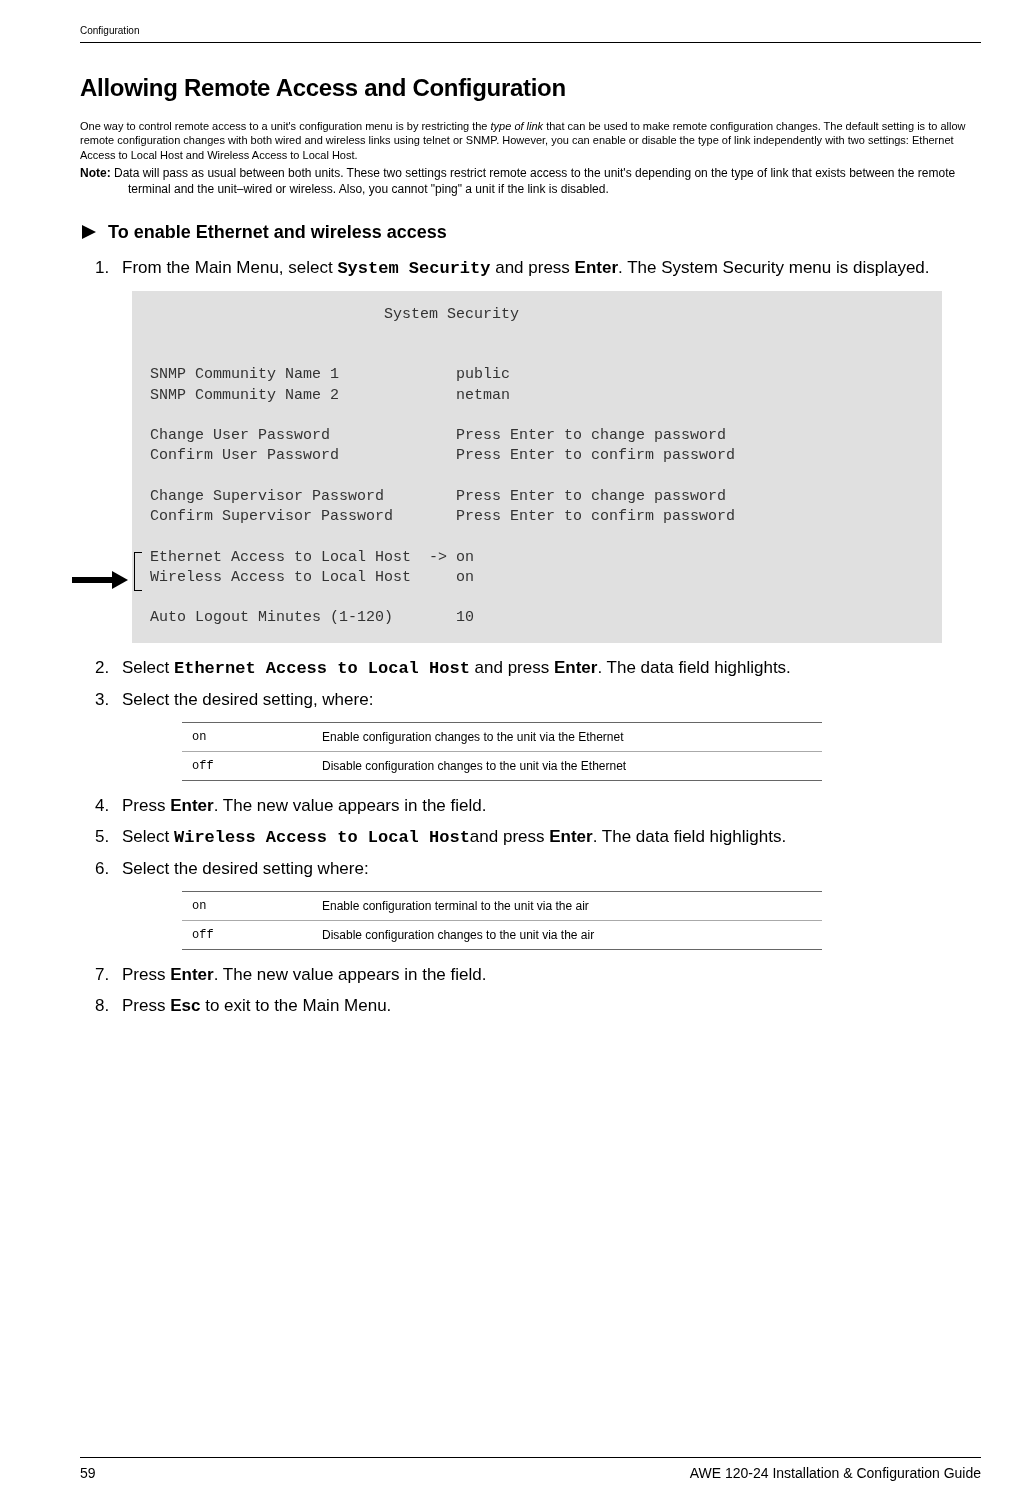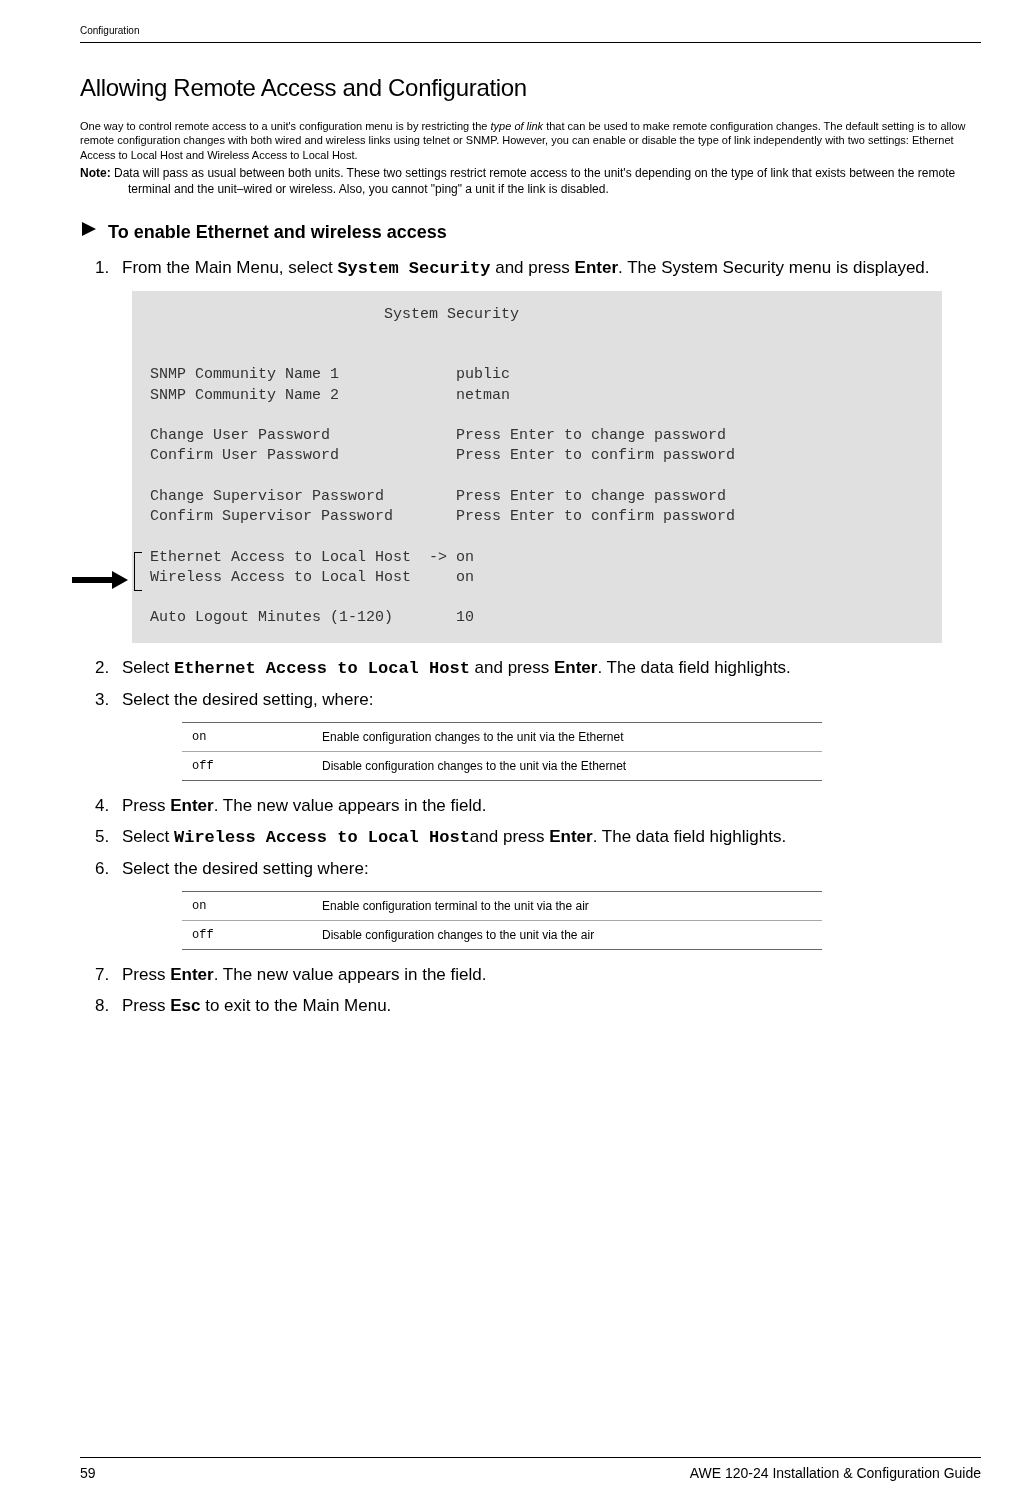--- a/index.html
+++ b/index.html
@@ -19,40 +19,41 @@
     font-size: 10px;
     margin-bottom: 4px;
   }
   .head-rule {
     border: none;
     border-top: 1px solid #000;
     margin: 0 0 28px 0;
   }
   h1.section {
     font-size: 24px;
-    font-weight: normal;
+    font-weight: bold;
     margin: 0 0 14px 0;
     letter-spacing: -0.3px;
   }
   p.body {
     margin: 0 0 2px 0;
     font-size: 11px;
     line-height: 1.35;
   }
   .italic { font-style: italic; }
   .bold { font-weight: bold; }
   .note {
     margin: 0 0 22px 0;
     font-size: 12px;
     line-height: 1.35;
     padding-left: 48px;
     text-indent: -48px;
   }
   .to-enable {
     display: flex;
+    align-items: center;
     gap: 10px;
   }
   .to-enable-text {
     font-weight: bold;
     font-size: 18px;
   }
   ol {
     padding-left: 22px;
     margin: 12px;
   }

